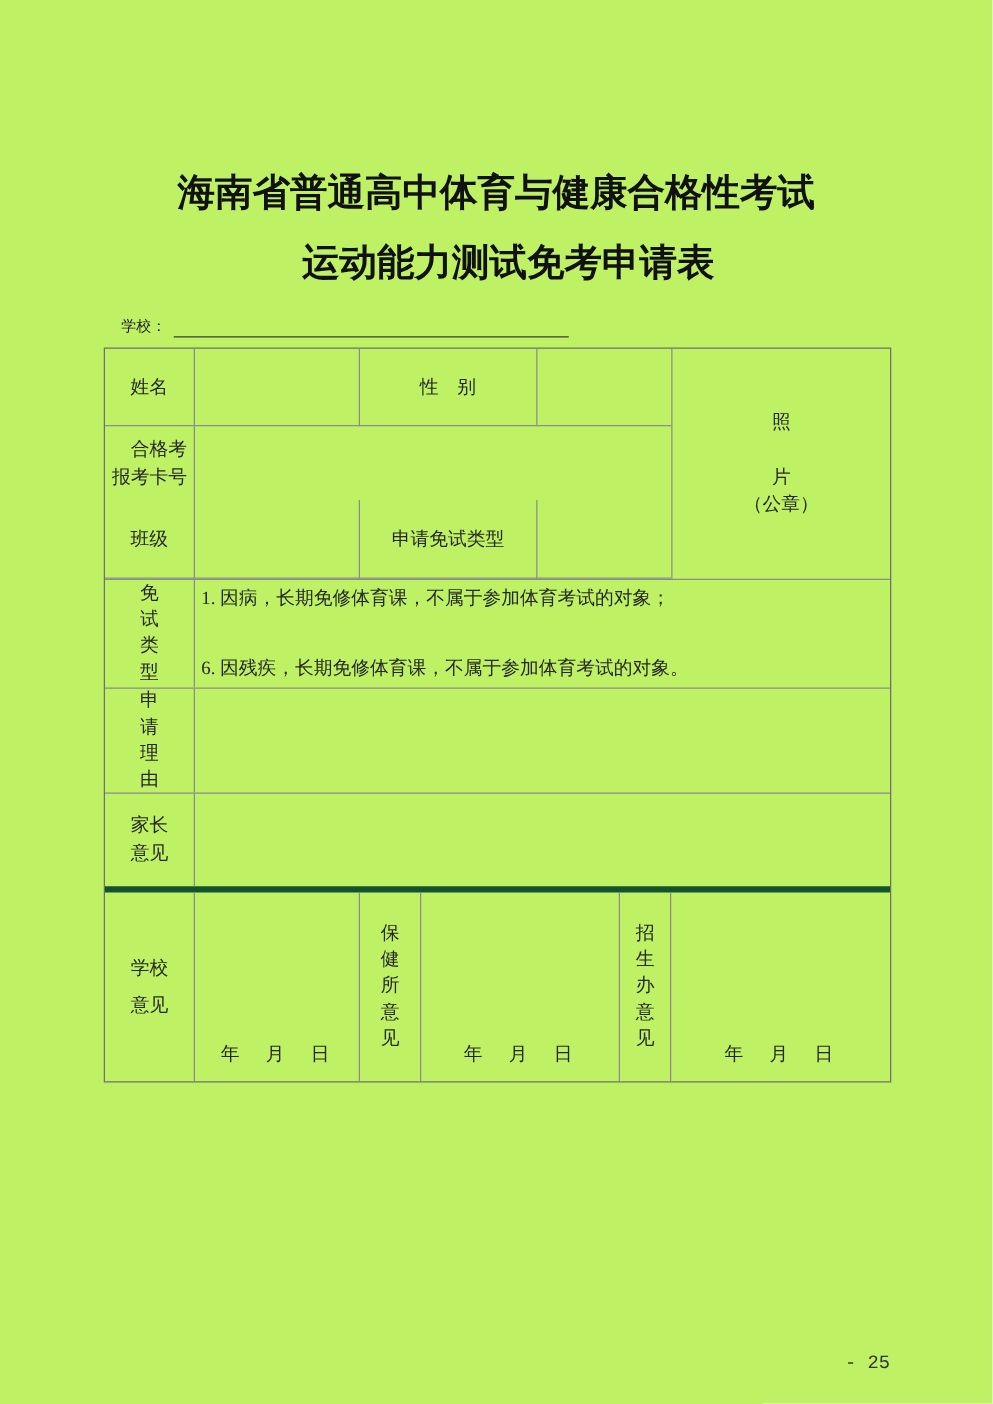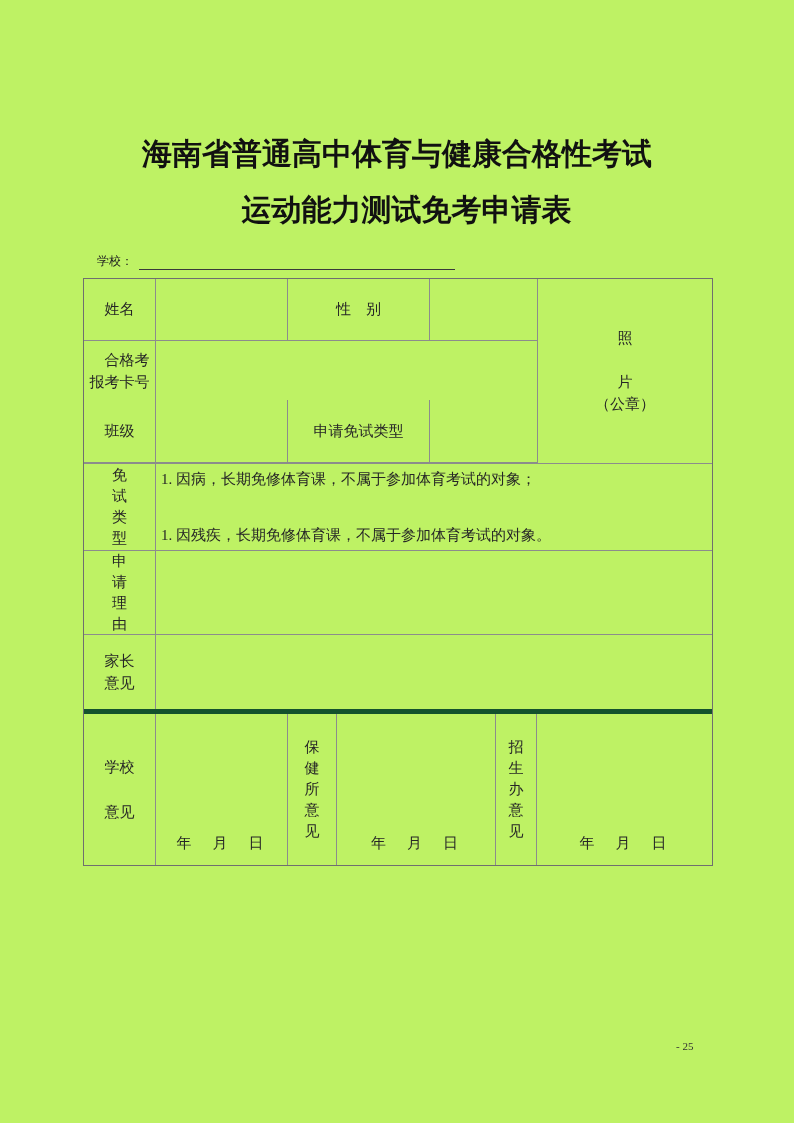--- a/index.html
+++ b/index.html
@@ -74,35 +74,35 @@
   .row.r5 { height:84px; border-bottom:1px solid #8c8c8c; }
   .row.r6 { height:79px; border-bottom:5px solid #14532d; }
   .row.r7 { height:151px; }
   .lh22 { line-height:22px; }
   .content-cell {
     display:flex; flex-direction:column; justify-content:center;
     padding-left:5px;
     line-height:24px;
     gap:32px;
   }
-  .school-op { line-height:45px; }
+  .school-op { line-height:30px; }
   .vlh5 { line-height:21px; }
   .w-d1 { width:132px; }
   .w-cl { width:49px; }
   .w-d2 { width:159px; }
   .w-ad { width:41px; }
   .date-cell {
     display:flex; align-items:flex-end; justify-content:center;
     padding-bottom:12px;
     letter-spacing:3px;
   }
   .pageno {
-    position:absolute; left:676px; top:1040px;
-    font-family:Liberation Serif, serif;
-    font-size:11px; color:#333;
+    position:absolute; left:676px; top:1082px;
+    font-family:Liberation Mono, monospace;
+    font-size:15px; color:#333;
   }
 </style>
 </head>
 <body>
 
 <div class="page">
 
   <div class="title l1">海南省普通高中体育与健康合格性考试</div>
   <div class="title l2">运动能力测试免考申请表</div>
 
@@ -139,21 +139,21 @@
 （公章）</div>
     </div>
 
     <div class="row r4">
       <div class="cell label w-label pre vlh">免
 试
 类
 型</div>
       <div class="cell content-cell flex1 last">
         <div>1. 因病，长期免修体育课，不属于参加体育考试的对象；</div>
-        <div>1. 因残疾，长期免修体育课，不属于参加体育考试的对象。</div>
+        <div>6. 因残疾，长期免修体育课，不属于参加体育考试的对象。</div>
       </div>
     </div>
 
     <div class="row r5">
       <div class="cell label w-label pre vlh">申
 请
 理
 由</div>
       <div class="cell flex1 last"></div>
     </div>

